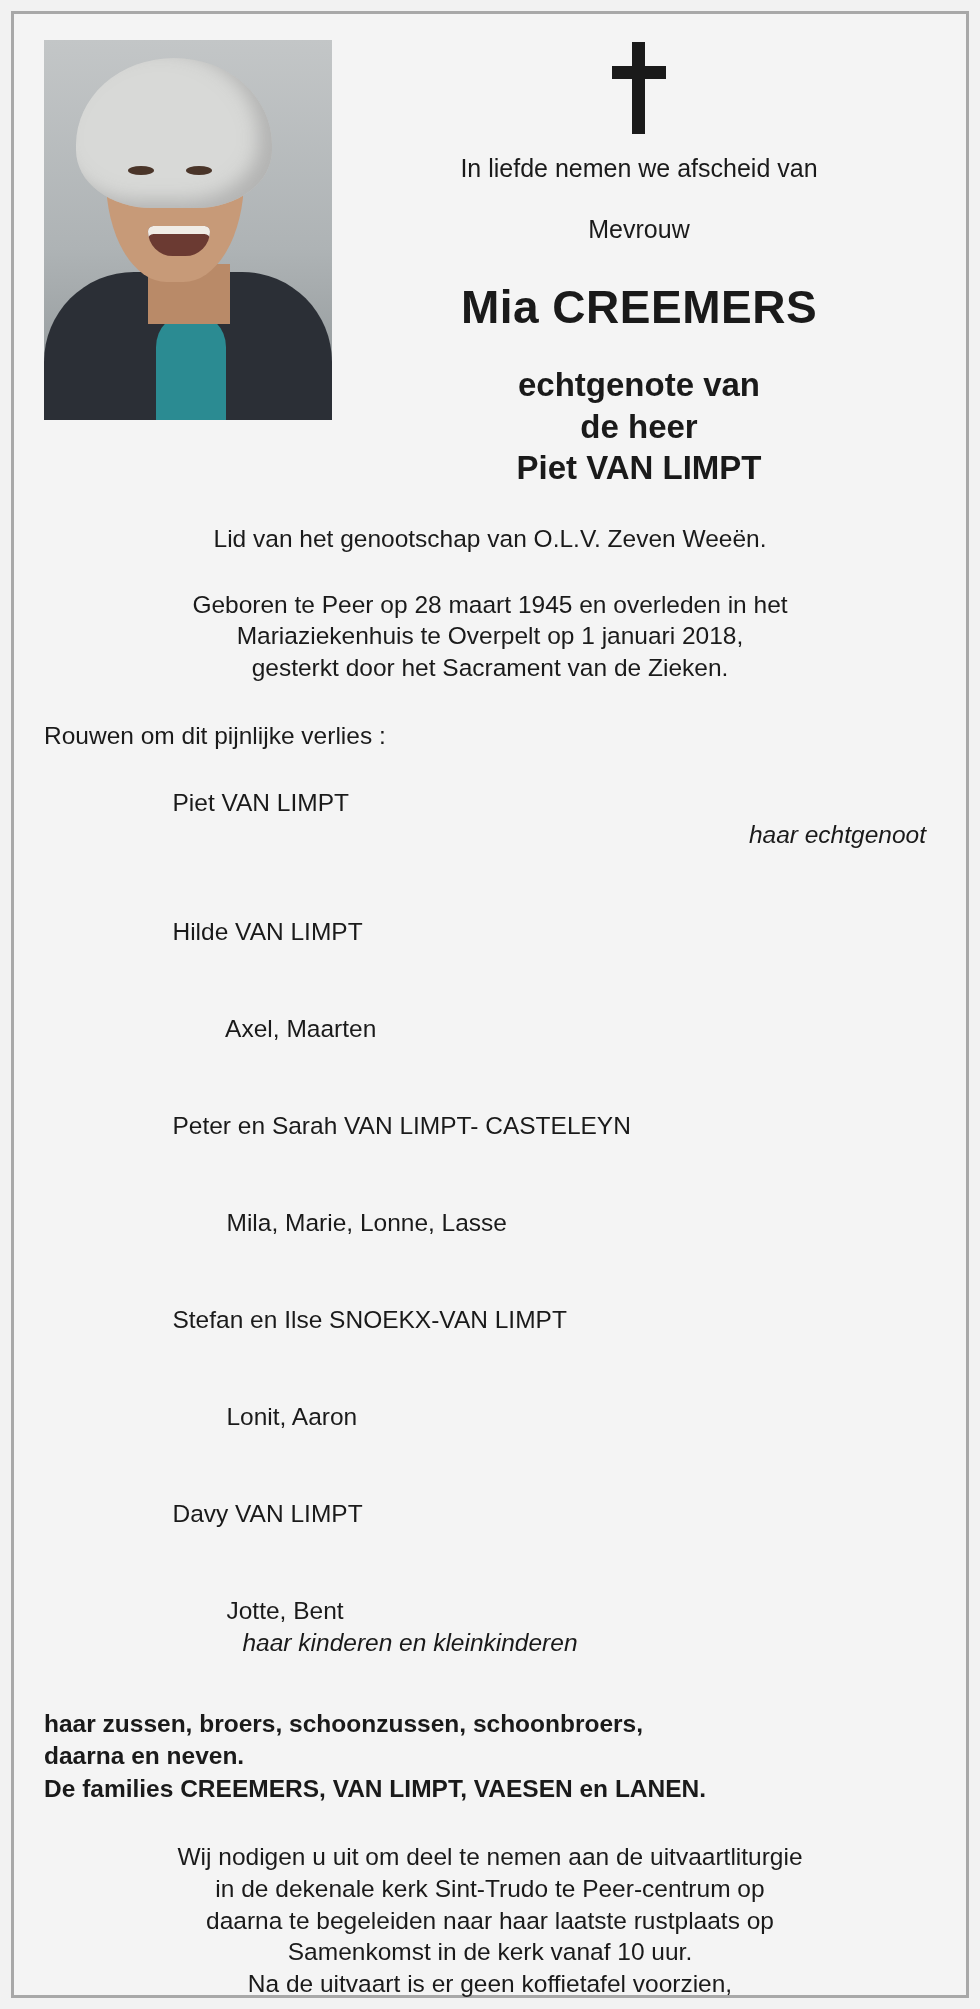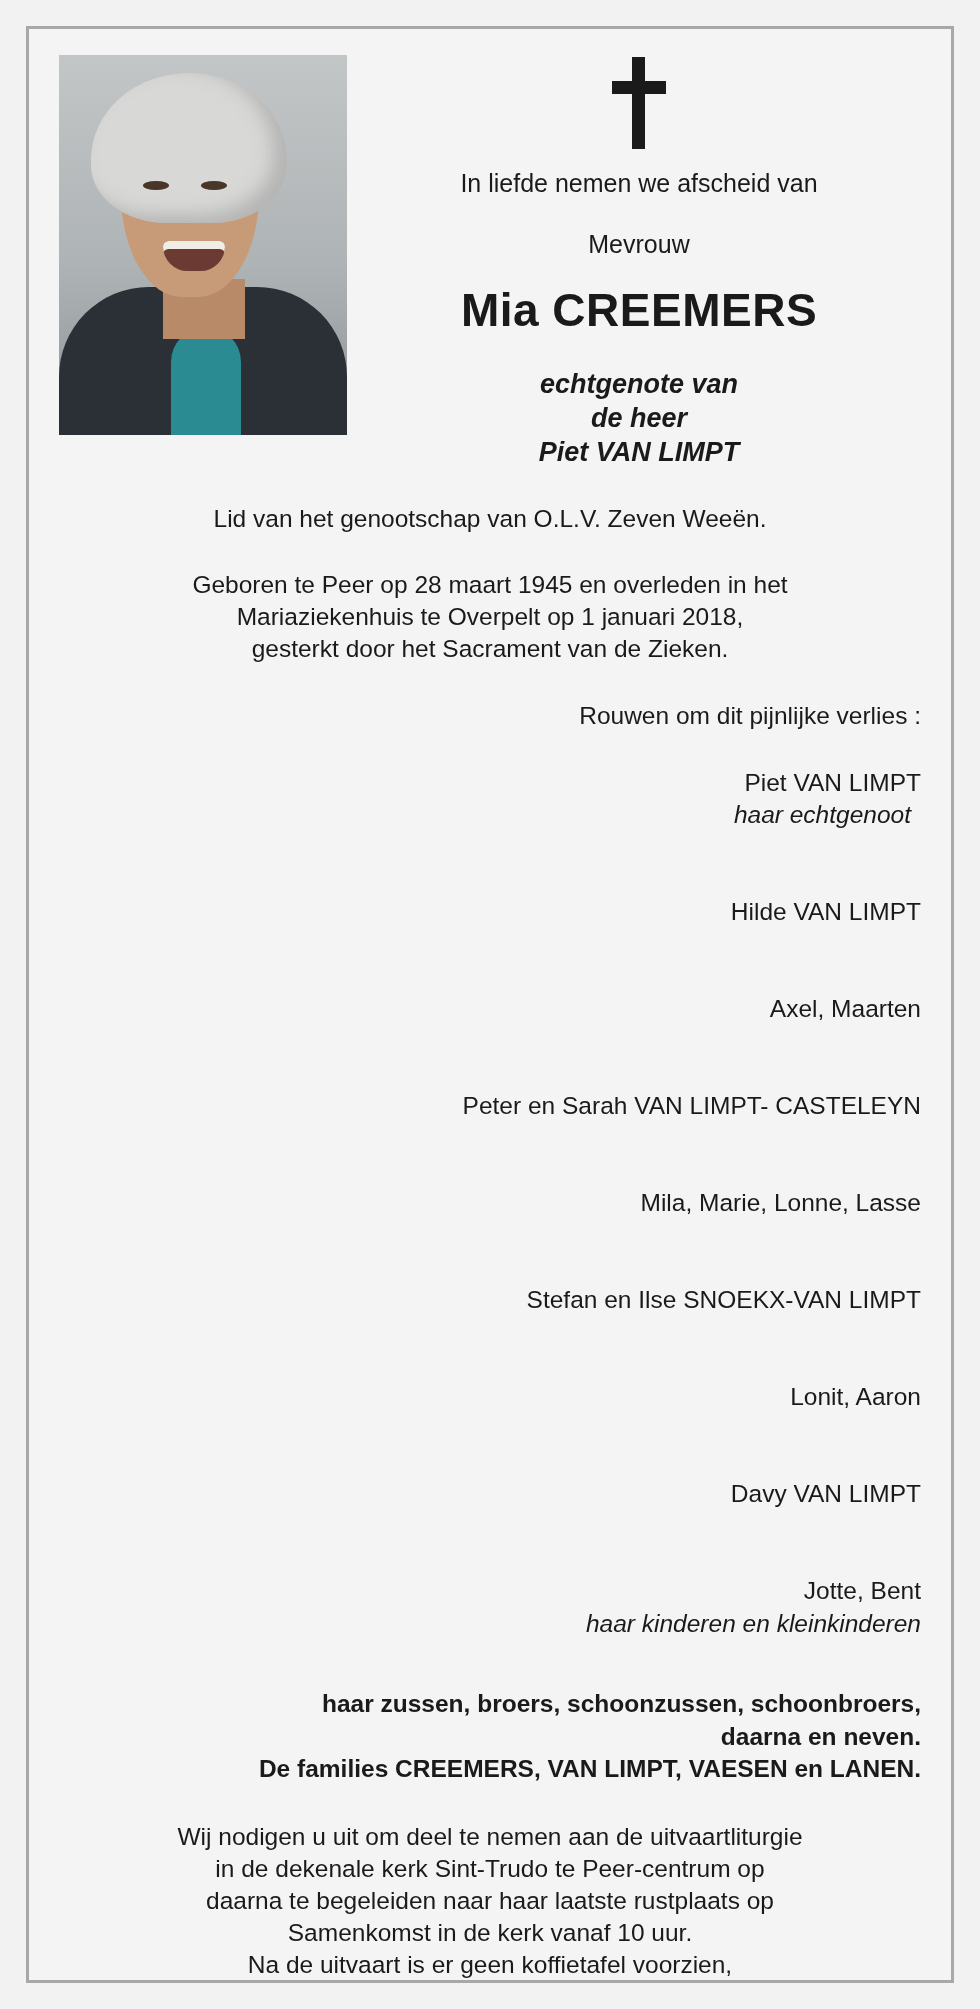--- a/index.html
+++ b/index.html
@@ -12,21 +12,21 @@
     height: 2009px;
     font-family: "Liberation Sans", sans-serif;
     color: #1a1a1a;
   }
   .card {
     position: relative;
     width: 980px;
     height: 2009px;
     box-sizing: border-box;
     background: #f2f2f2;
-    padding: 26px;
+    padding: 11px;
   }
   .card-inner {
     box-sizing: border-box;
     width: 100%;
     height: 100%;
     border: 3px solid #a8a8a8;
     background: #f4f4f4;
     padding: 0 30px;
     display: flex;
     flex-direction: column;
@@ -116,52 +116,51 @@
     align-items: center;
     justify-content: center;
     margin-bottom: 18px;
   }
   .hd-line1 {
     font-size: 25px;
     margin-bottom: 32px;
   }
   .hd-line2 {
     font-size: 25px;
-    margin-bottom: 24px;
+    margin-bottom: 36px;
   }
   .hd-name {
     font-size: 46px;
     font-weight: bold;
     letter-spacing: .5px;
     margin-bottom: 30px;
   }
   .hd-spouse {
-    font-size: 27px;
+    font-size: 33px;
     font-weight: bold;
     line-height: 1.26;
-    font-style: italic;
   }
 
   
   .block {
     text-align: center;
     font-size: 24.5px;
     line-height: 1.3;
   }
   .genootschap {
     margin-top: 34px;
   }
   .born {
     margin-top: 34px;
   }
   .family {
     margin-top: 36px;
     font-size: 24.5px;
     line-height: 1.32;
-    text-align: right;
+    text-align: left;
   }
   .fam-intro { margin-bottom: 2px; }
   .fam-row {
     position: relative;
     display: block;
     white-space: pre;
   }
   .ind1 { padding-left: 74px; }
   .ind2 { padding-left: 128px; }
   .role-right {

